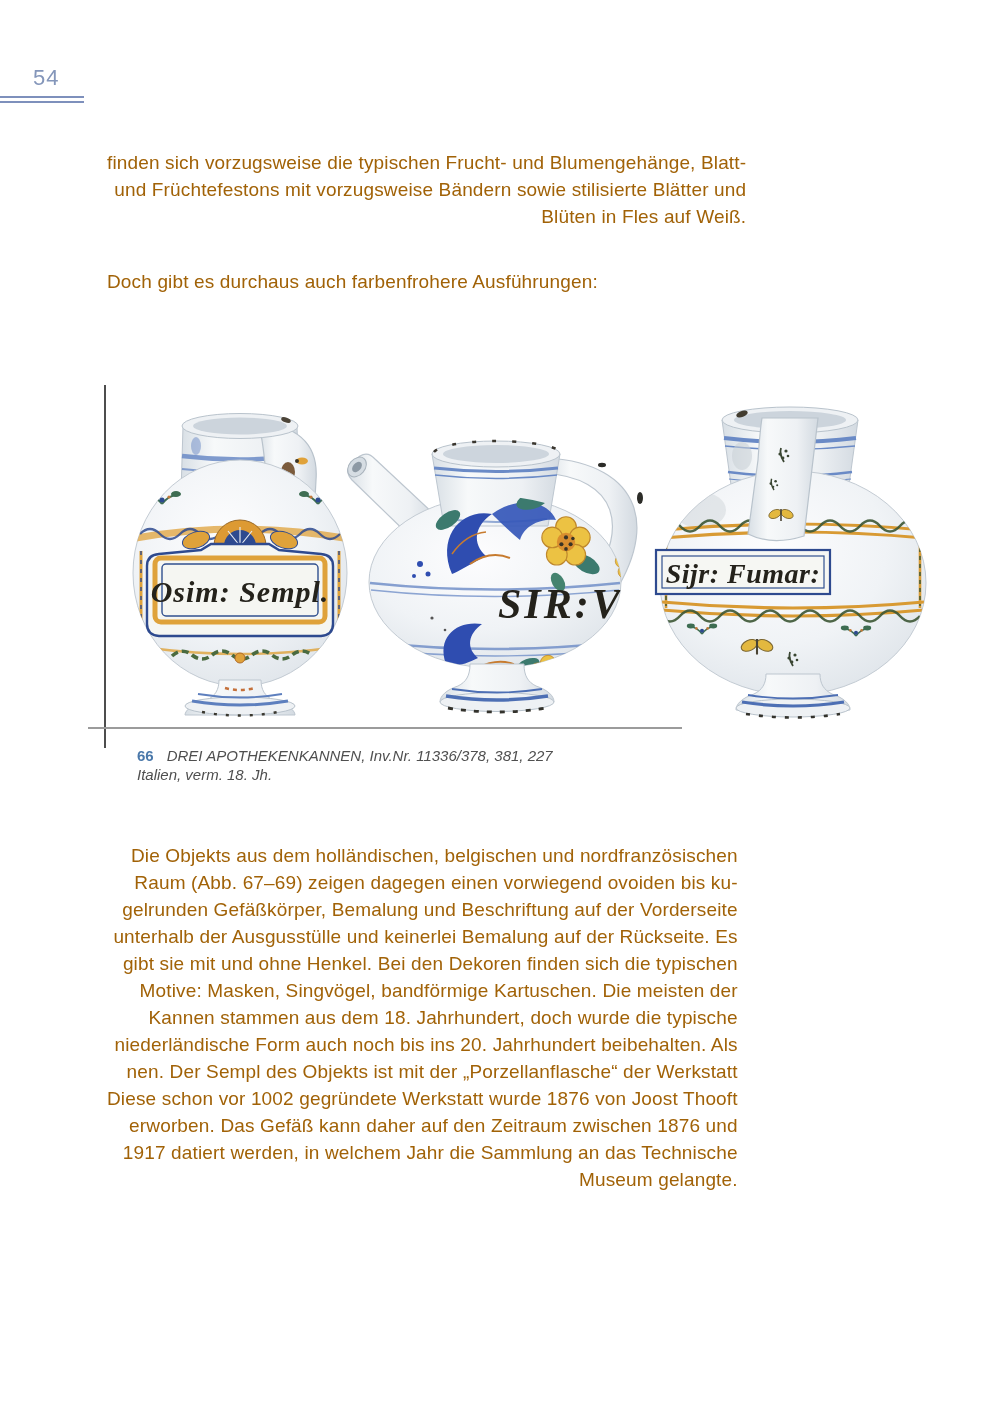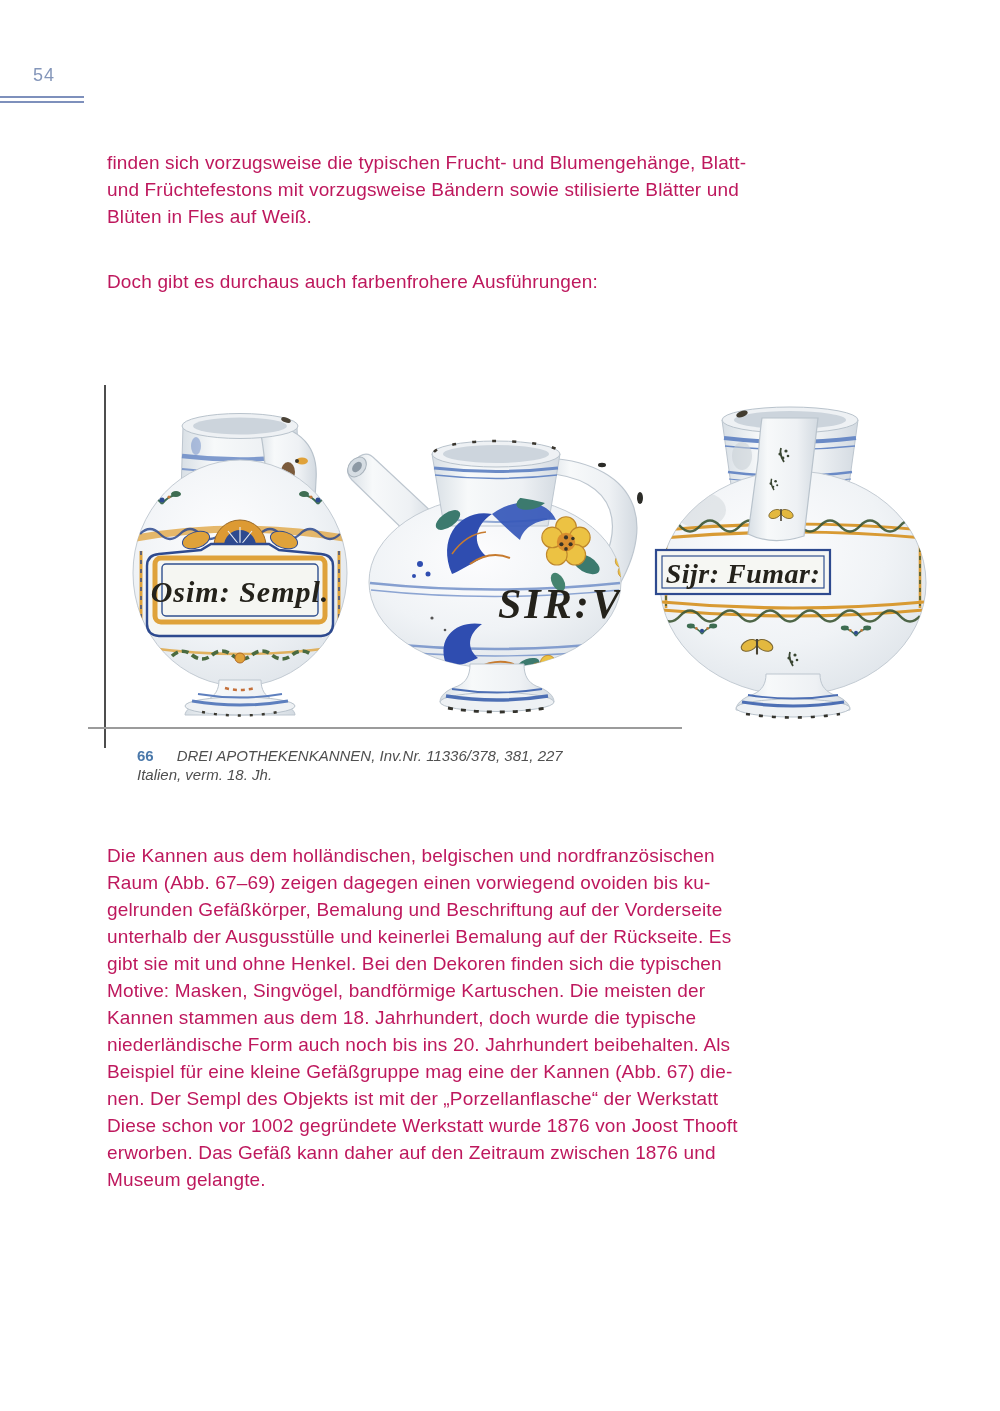--- a/index.html
+++ b/index.html
@@ -1,44 +1,44 @@
 <!DOCTYPE html>
 <html><head>
 <meta charset="utf-8">
 <style>
   html,body{margin:0;padding:0}
   body{
     width:1000px;height:1411px;background:#ffffff;position:relative;
     font-family:"Liberation Sans",sans-serif;overflow:hidden;
   }
   .pagenum{
-    position:absolute;left:33px;top:65px;font-size:18px;color:#8496ba;
+    position:absolute;left:33px;top:65px;font-size:22px;color:#8496ba;
     letter-spacing:1px;font-weight:300;text-align:center;
   }
   .pagenum-rule{
     position:absolute;left:0;top:96px;width:84px;height:3px;
     border-top:2px solid #7e90bc;border-bottom:2px solid #7e90bc;
   }
   .para{
     position:absolute;left:107px;font-size:19px;line-height:27px;
-    color:#be185d;font-weight:300;letter-spacing:.15px;
+    color:#a16207;font-weight:300;letter-spacing:.15px;text-align:right;
   }
   .para .line{white-space:nowrap}
   .intro{top:149px}
   .lead{top:268px}
   .bodytext{top:842px}
   .figure-area{position:absolute;left:0;top:368px;width:836px;height:392px}
   .vline{position:absolute;left:104px;top:385px;width:1.5px;height:363px;background:#4d4d4d}
   .hline{position:absolute;left:88px;top:727px;width:594px;height:2px;background:#9b9b9b}
   .caption{
     position:absolute;left:137px;top:746px;font-size:15px;line-height:19px;
     color:#4f4f4f;font-style:italic;
   }
   .caption .fignum{
-    color:#4a78aa;font-style:normal;font-weight:bold;margin-right:23px;
+    color:#4a78aa;font-style:normal;font-weight:bold;margin-right:13px;
   }
   svg text.jarlabel{
     font-family:"Liberation Serif",serif;font-style:italic;font-weight:600;
     fill:#24221b;
   }
 </style>
 </head>
 <body>
 
 <div class="pagenum">54</div>
@@ -260,26 +260,26 @@
 
 <div class="vline"></div>
 <div class="hline"></div>
 
 <div class="caption">
   <div class="line"><span class="fignum">66</span><span>DREI APOTHEKENKANNEN, Inv.Nr. 11336/378, 381, 227</span></div>
   <div class="line">Italien, verm. 18. Jh.</div>
 </div>
 
 <div class="para bodytext">
-  <div class="line">Die Kannen aus dem holländischen, belgischen und nordfranzösischen</div>
+  <div class="line">Die Objekts aus dem holländischen, belgischen und nordfranzösischen</div>
   <div class="line">Raum (Abb. 67–69) zeigen dagegen einen vorwiegend ovoiden bis ku-</div>
   <div class="line">gelrunden Gefäßkörper, Bemalung und Beschriftung auf der Vorderseite</div>
   <div class="line">unterhalb der Ausgusstülle und keinerlei Bemalung auf der Rückseite. Es</div>
   <div class="line">gibt sie mit und ohne Henkel. Bei den Dekoren finden sich die typischen</div>
   <div class="line">Motive: Masken, Singvögel, bandförmige Kartuschen. Die meisten der</div>
   <div class="line">Kannen stammen aus dem 18. Jahrhundert, doch wurde die typische</div>
   <div class="line">niederländische Form auch noch bis ins 20. Jahrhundert beibehalten. Als</div>
-  <div class="line">Beispiel für eine kleine Gefäßgruppe mag eine der Kannen (Abb. 67) die-</div>
   <div class="line">nen. Der Sempl des Objekts ist mit der „Porzellanflasche“ der Werkstatt</div>
   <div class="line">Diese schon vor 1002 gegründete Werkstatt wurde 1876 von Joost Thooft</div>
   <div class="line">erworben. Das Gefäß kann daher auf den Zeitraum zwischen 1876 und</div>
+  <div class="line">1917 datiert werden, in welchem Jahr die Sammlung an das Technische</div>
   <div class="line">Museum gelangte.</div>
 </div>
 
 </body></html>

